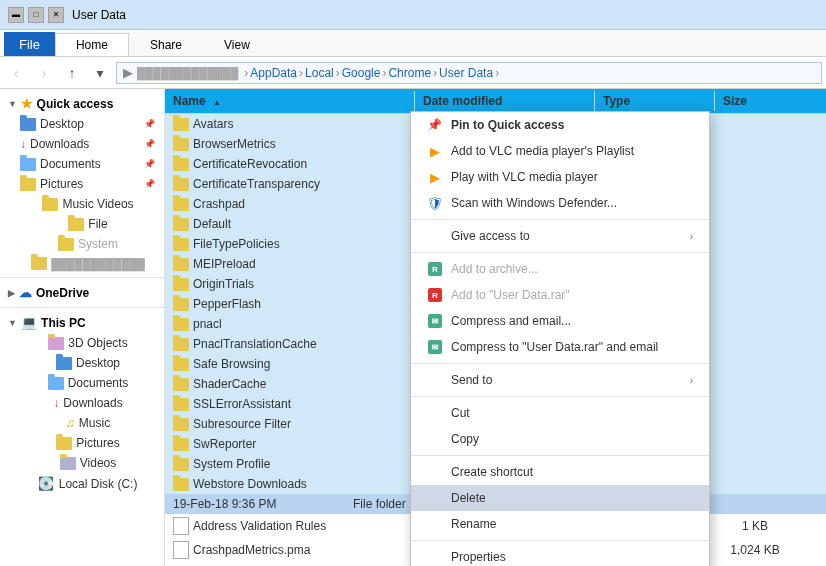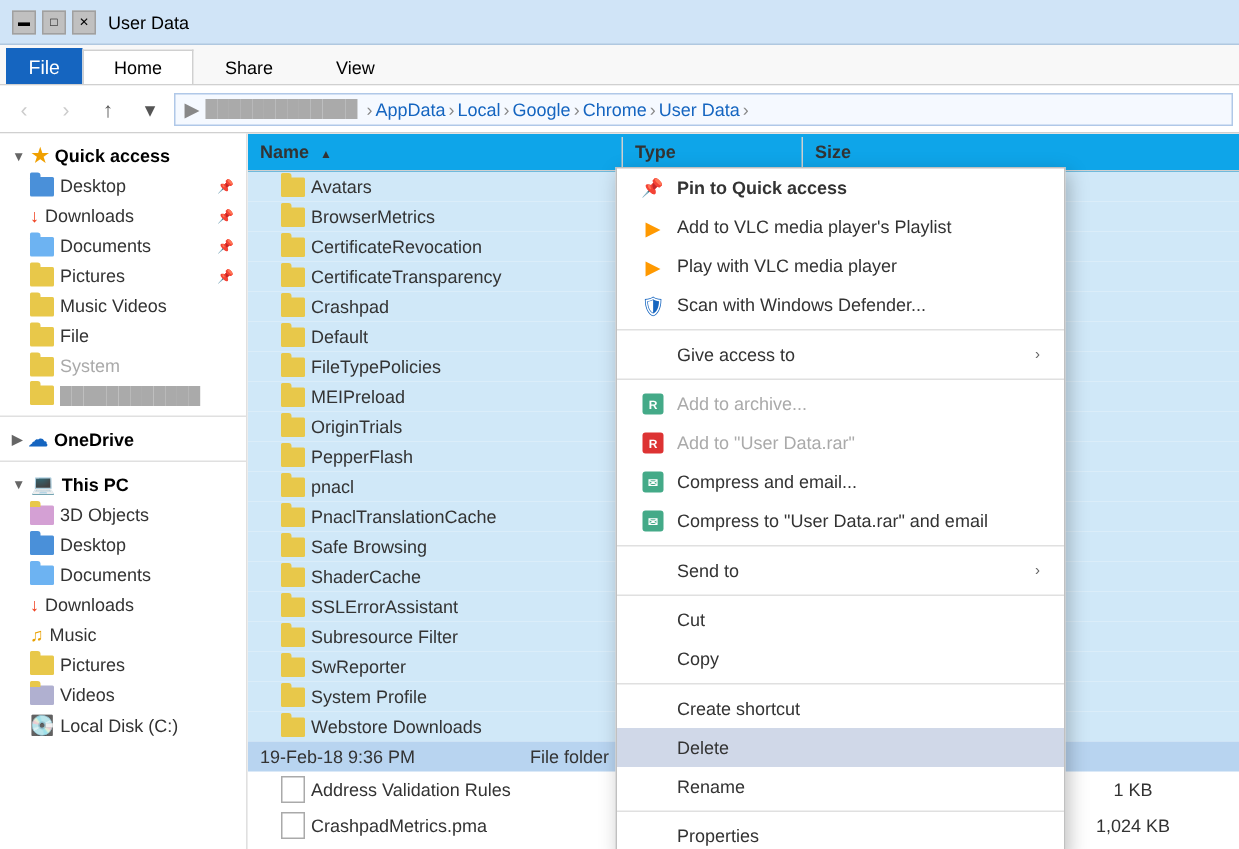--- a/index.html
+++ b/index.html
@@ -24,21 +24,21 @@
     .address-path { flex: 1; height: 22px; border: 1px solid #b0c8e8; background: #f5f9ff; display: flex; align-items: center; padding: 0 6px; font-size: 12px; color: #333; }
     .path-sep { color: #888; margin: 0 2px; }
     .path-item { color: #1565c0; cursor: pointer; }
 
     
     .main { display: flex; height: calc(566px - 30px - 26px - 32px); }
 
     
     .sidebar { width: 165px; background: white; border-right: 1px solid #e0e0e0; overflow-y: auto; padding: 4px 0; flex-shrink: 0; }
     .sidebar-section { margin-bottom: 4px; }
-    .sidebar-item { display: flex; align-items: center; padding: 3px 8px; cursor: pointer; font-size: 12px; color: #333; gap: 4px; }
+    .sidebar-item { display: flex; align-items: center; padding: 3px 8px; cursor: pointer; font-size: 12px; color: #333; gap: 4px; justify-content: center; }
     .sidebar-header { font-weight: 600; font-size: 12px; display: flex; align-items: center; gap: 4px; padding: 3px 8px; cursor: pointer; }
     .folder-icon { width: 16px; height: 13px; background: #e8c84a; border-radius: 1px; position: relative; flex-shrink: 0; }
     .folder-icon::before { content: ''; position: absolute; top: -3px; left: 0; width: 7px; height: 4px; background: #e8c84a; border-radius: 1px 2px 0 0; }
     .star-icon { color: #f0a000; font-size: 13px; flex-shrink: 0; }
     .blue-folder { background: #4a90d9; }
     .blue-folder::before { background: #4a90d9; }
     .download-icon { color: #f04020; font-size: 12px; flex-shrink: 0; }
     .doc-folder { background: #6db3f2; }
     .doc-folder::before { background: #6db3f2; }
     .pin-icon { font-size: 9px; color: #999; margin-left: auto; }
@@ -54,21 +54,21 @@
     .file-list-header { display: flex; align-items: center; padding: 2px 0; border-bottom: 1px solid #d0d0d0; background: #0ea5e9; position: sticky; top: 0; z-index: 1; }
     .col-name { width: 250px; padding: 3px 8px; font-weight: 600; color: #333; border-right: 1px solid #d0d0d0; }
     .col-date { width: 180px; padding: 3px 8px; font-weight: 600; color: #333; border-right: 1px solid #d0d0d0; }
     .col-type { width: 120px; padding: 3px 8px; font-weight: 600; color: #333; border-right: 1px solid #d0d0d0; }
     .col-size { width: 80px; padding: 3px 8px; font-weight: 600; color: #333; }
     .sort-arrow { font-size: 8px; margin-left: 4px; }
 
     .file-row { display: flex; align-items: center; padding: 1px 0; cursor: pointer; }
     .file-row.selected { background: #b8d4f0; }
     .file-row.highlighted { background: #d0e8f8; }
-    .file-cell-name { width: 250px; padding: 2px 22px; display: flex; align-items: center; gap: 4px; font-size: 12px; color: #333; overflow: hidden; white-space: nowrap; }
+    .file-cell-name { width: 250px; padding: 2px 8px; display: flex; align-items: center; gap: 4px; font-size: 12px; color: #333; overflow: hidden; white-space: nowrap; }
     .file-cell-date { width: 180px; padding: 2px 8px; font-size: 12px; color: #333; }
     .file-cell-type { width: 120px; padding: 2px 8px; font-size: 12px; color: #333; }
     .file-cell-size { width: 80px; padding: 2px 8px; font-size: 12px; color: #333; text-align: center; }
     .file-folder-icon { width: 16px; height: 13px; background: #e8c84a; border-radius: 1px; position: relative; flex-shrink: 0; }
     .file-folder-icon::before { content: ''; position: absolute; top: -3px; left: 0; width: 7px; height: 4px; background: #e8c84a; border-radius: 1px 2px 0 0; }
     .file-icon-plain { width: 16px; height: 18px; background: white; border: 1px solid #aaa; flex-shrink: 0; display: flex; align-items: center; justify-content: center; font-size: 7px; color: #555; }
 
     
     .context-menu { position: absolute; top: 0; left: 245px; width: 300px; background: white; border: 1px solid #c0c0c0; box-shadow: 2px 4px 12px rgba(0,0,0,0.25); z-index: 100; }
     .ctx-item { padding: 5px 16px; font-size: 12px; color: #333; cursor: pointer; display: flex; align-items: center; gap: 8px; white-space: nowrap; }
@@ -224,20 +224,21 @@
     </div>
   </div>
 
   <div class="file-list" style="position:relative;">
 
     <div class="file-list-header">
       <div class="col-name">
         <span>Name</span>
         <span class="sort-arrow">▲</span>
       </div>
+      <div class="col-date">Date modified</div>
       <div class="col-type">Type</div>
       <div class="col-size">Size</div>
     </div>
 
     <div id="file-rows">
         <div class="file-row highlighted">
           <div class="file-cell-name">
             <div class="file-folder-icon"></div>
             <span>Avatars</span>
           </div>

